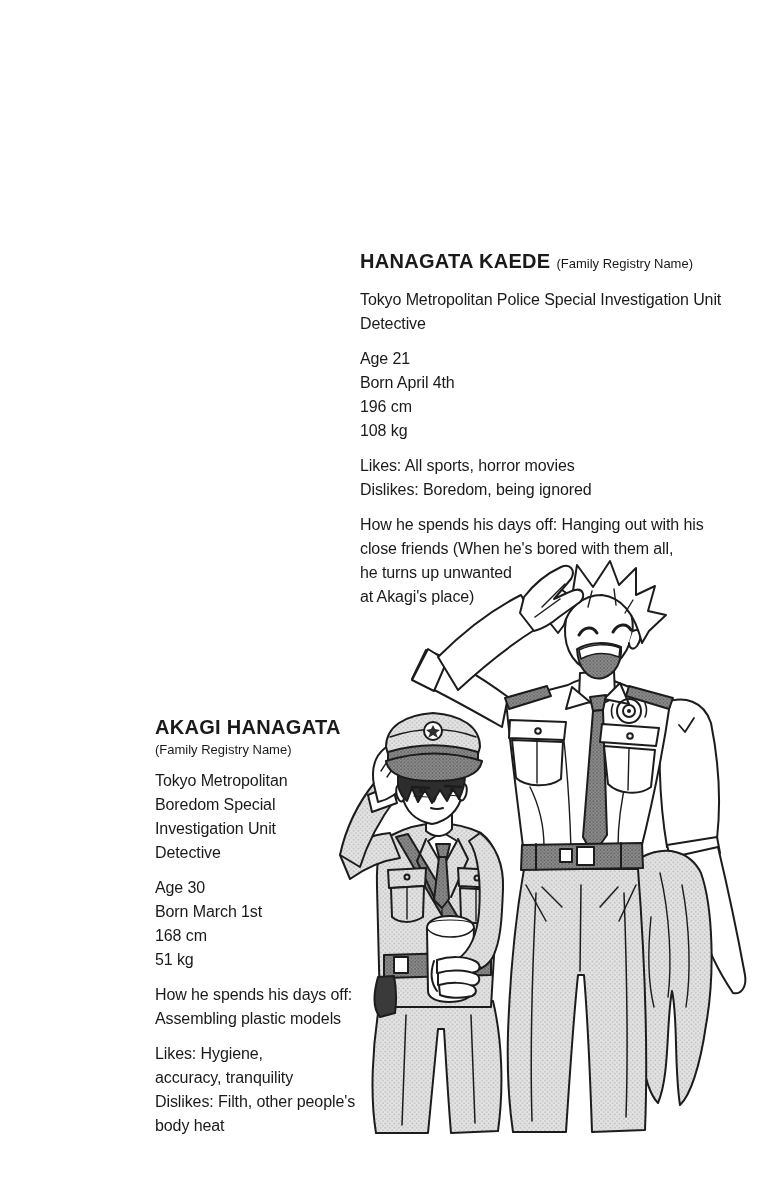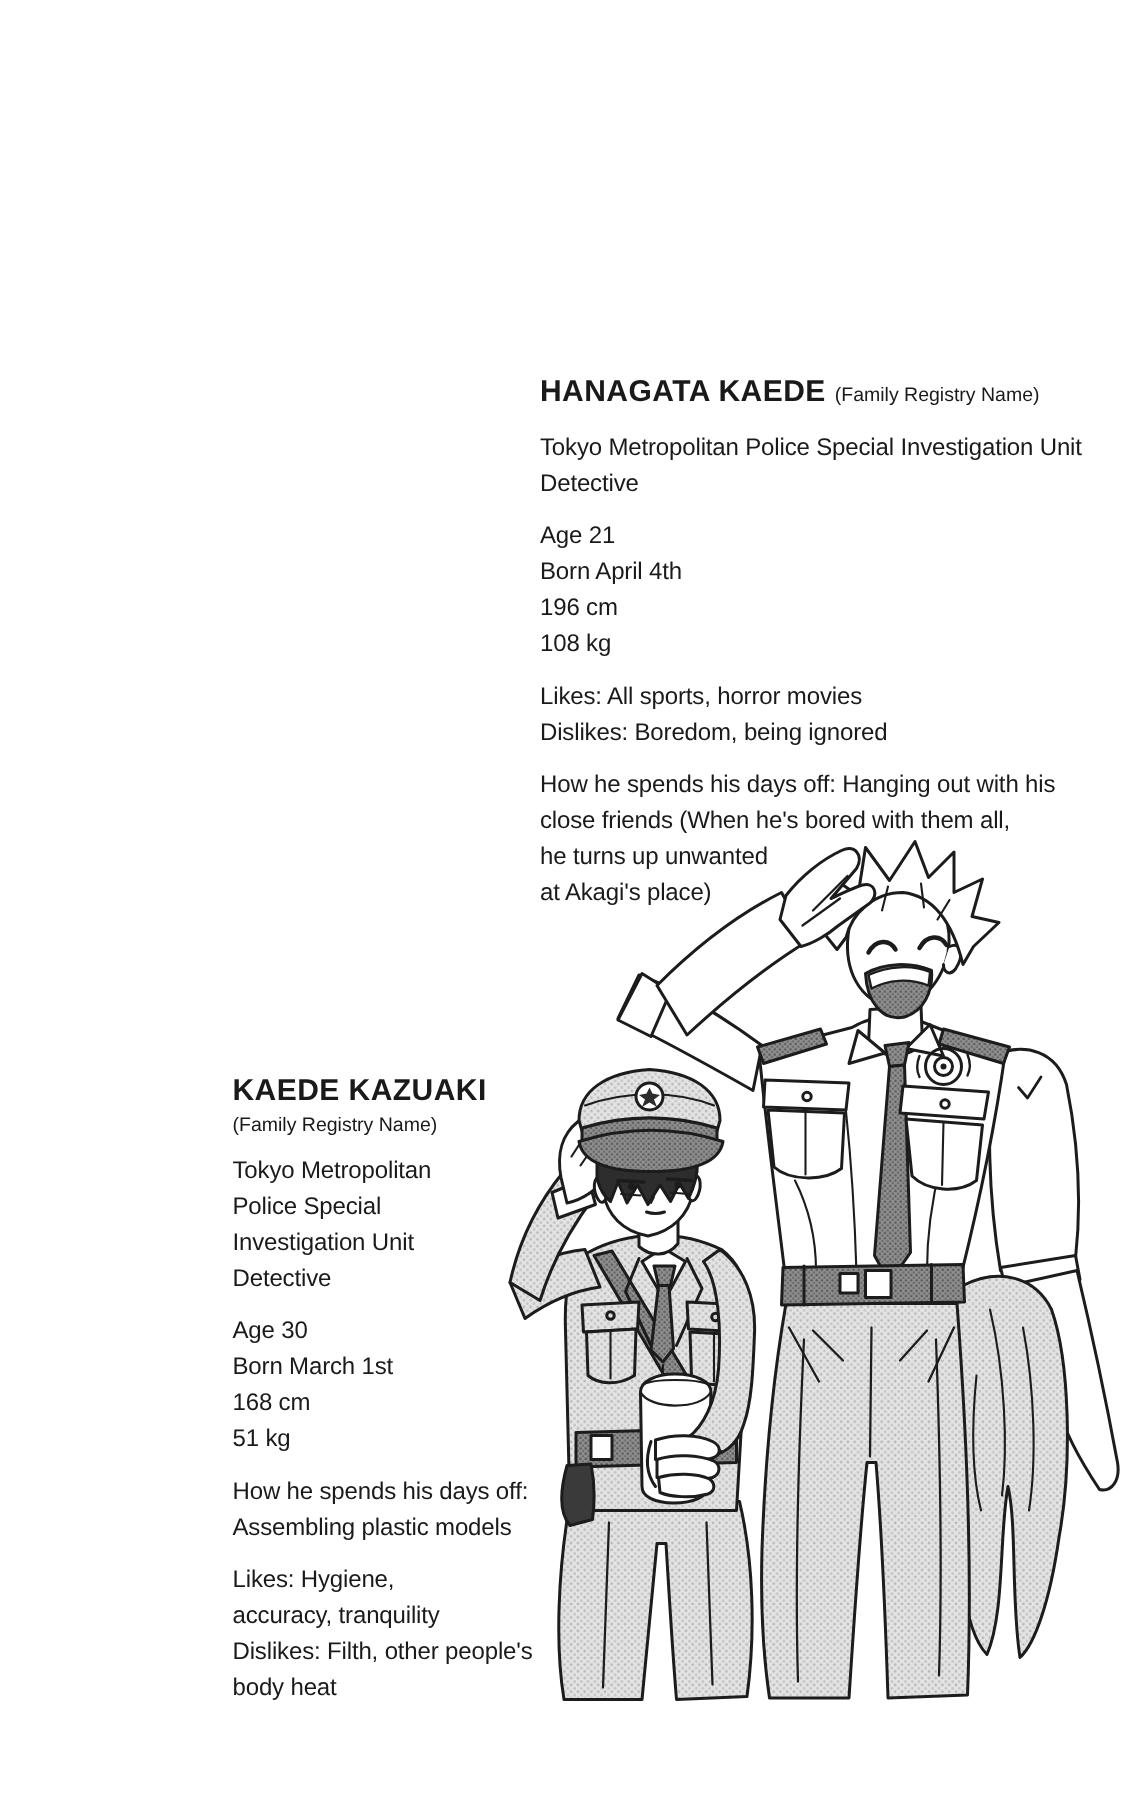--- a/index.html
+++ b/index.html
@@ -33,23 +33,23 @@
 108 kg</p>
     <p>Likes: All sports, horror movies
 Dislikes: Boredom, being ignored</p>
     <p>How he spends his days off: Hanging out with his
 close friends (When he's bored with them all,
 he turns up unwanted
 at Akagi's place)</p>
   </section>
 
   <section class="profile profile-akagi">
-    <h2><span>KAEDE KAZUAKI</span><span class="registry-note registry-block">(Family Registry Name)</span></h2>
+    <h2><span>AKAGI HANAGATA</span><span class="registry-note registry-block">(Family Registry Name)</span></h2>
     <p>Tokyo Metropolitan
-Police Special
+Boredom Special
 Investigation Unit
 Detective</p>
     <p>Age 30
 Born March 1st
 168 cm
 51 kg</p>
     <p>How he spends his days off:
 Assembling plastic models</p>
     <p>Likes: Hygiene,
 accuracy, tranquility

